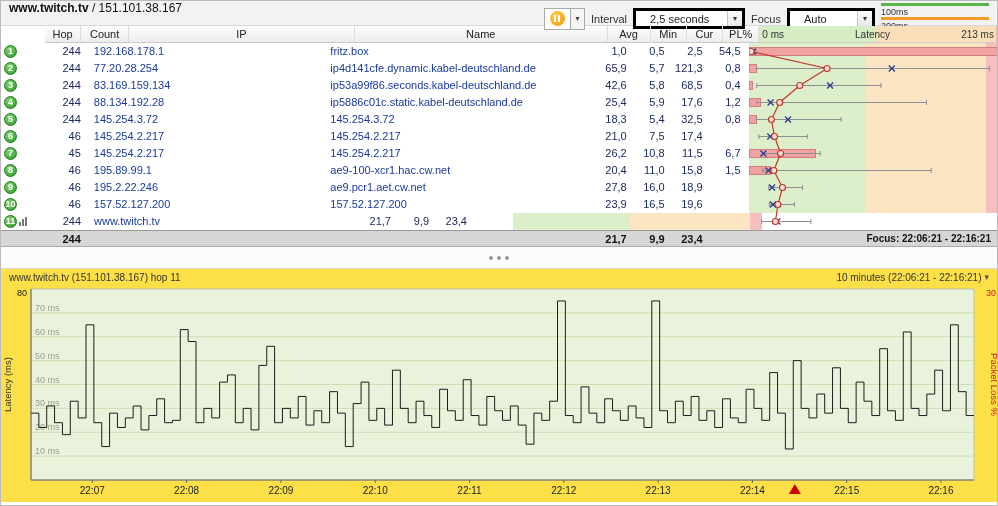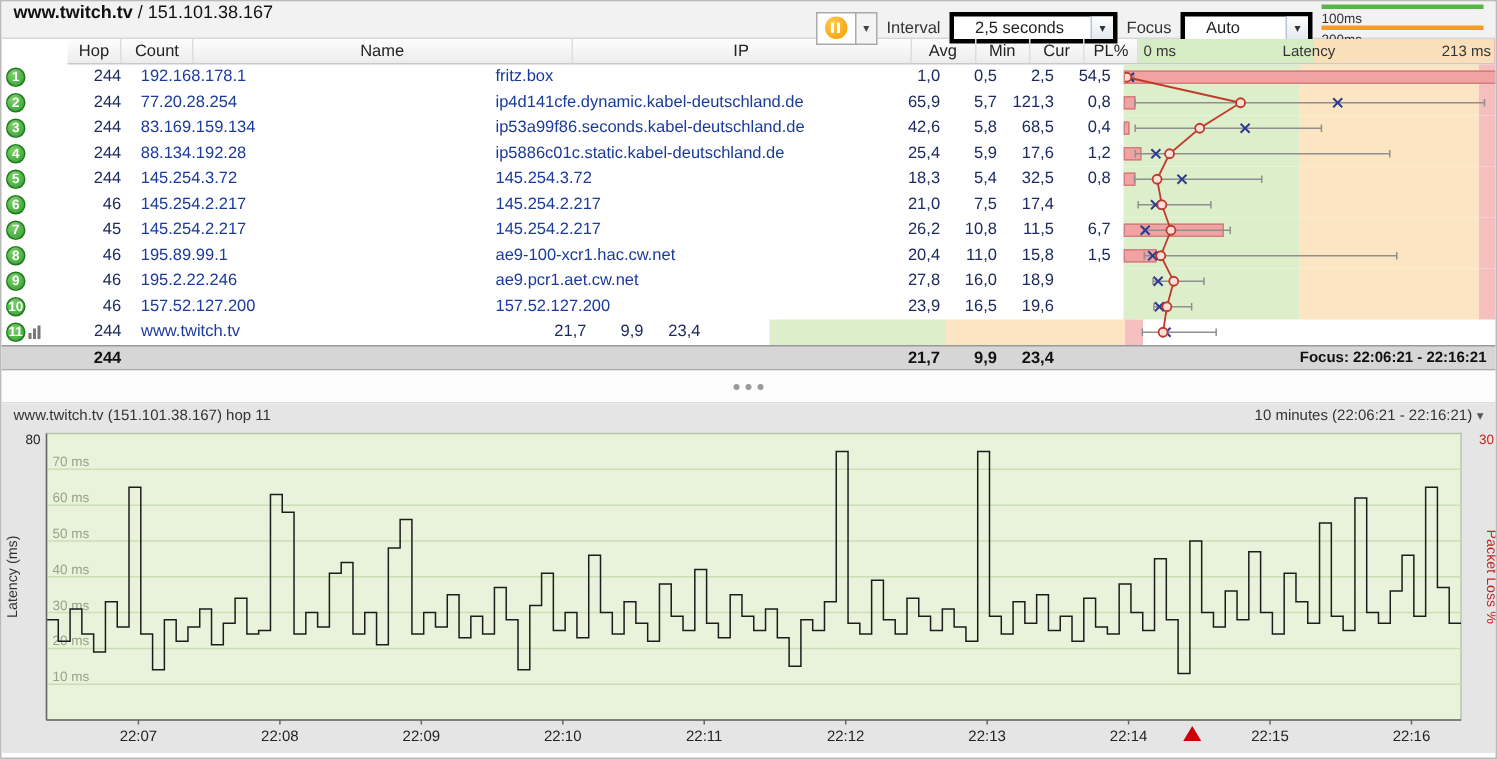--- a/index.html
+++ b/index.html
@@ -52,21 +52,21 @@
   .tfoot { display:flex; height:17px; line-height:16px; background:#d6d6d6; border-top:1px solid #999; border-bottom:1px solid #aaa; font-weight:bold; color:#111; }
   .tfoot .c.num { color:#111; }
   .tfoot .flabel { text-align:right; padding-right:10px;margin-top:27px; }
   .tfoot .ffocus { text-align:right; padding-right:6px; font-weight:bold; font-size:10px; }
 
   
   .splitter { height:22px; background:#fcfcfc; border-bottom:1px solid #ddd; display:flex; align-items:center; justify-content:center; gap:4px; cursor:row-resize; }
   .splitter i { width:4px; height:4px; border-radius:50%; background:#9a9a9a; display:block; }
 
   
-  .chart-pane { height:233px; background:#e5e5e5; }
+  .chart-pane { height:233px; background:#fde047; }
   .chart-header { height:16px; display:flex; align-items:center; padding:0 8px; font-size:10px; color:#333; }
   .chart-header .range { margin-left:auto; display:flex; align-items:center; gap:3px; cursor:pointer; }
   .chev { font-size:9px; color:#555; }
   #timeline { display:block; }
   text { font-family:"Liberation Sans", sans-serif; }
 </style>
 </head>
 <body>
 
 <div class="app">
@@ -99,22 +99,22 @@
           <span class="lg orange" style="border-color:#f59a2e">200ms</span>
         </div>
         <div class="legend-bar"></div>
       </div>
     </div>
   </div>
 
   <div class="thead">
     <div class="hc w-hop">Hop</div>
     <div class="hc w-count">Count</div>
+    <div class="hc w-ip">IP</div>
     <div class="hc w-name">Name</div>
-    <div class="hc w-ip">IP</div>
     <div class="hc w-avg">Avg</div>
     <div class="hc w-min">Min</div>
     <div class="hc w-cur">Cur</div>
     <div class="hc w-pl">PL%</div>
     <div class="ghead w-graph">
       <span class="gc">0 ms</span>
       <span class="gc">Latency</span>
       <span class="gc">213 ms</span>
     </div>
   </div>

